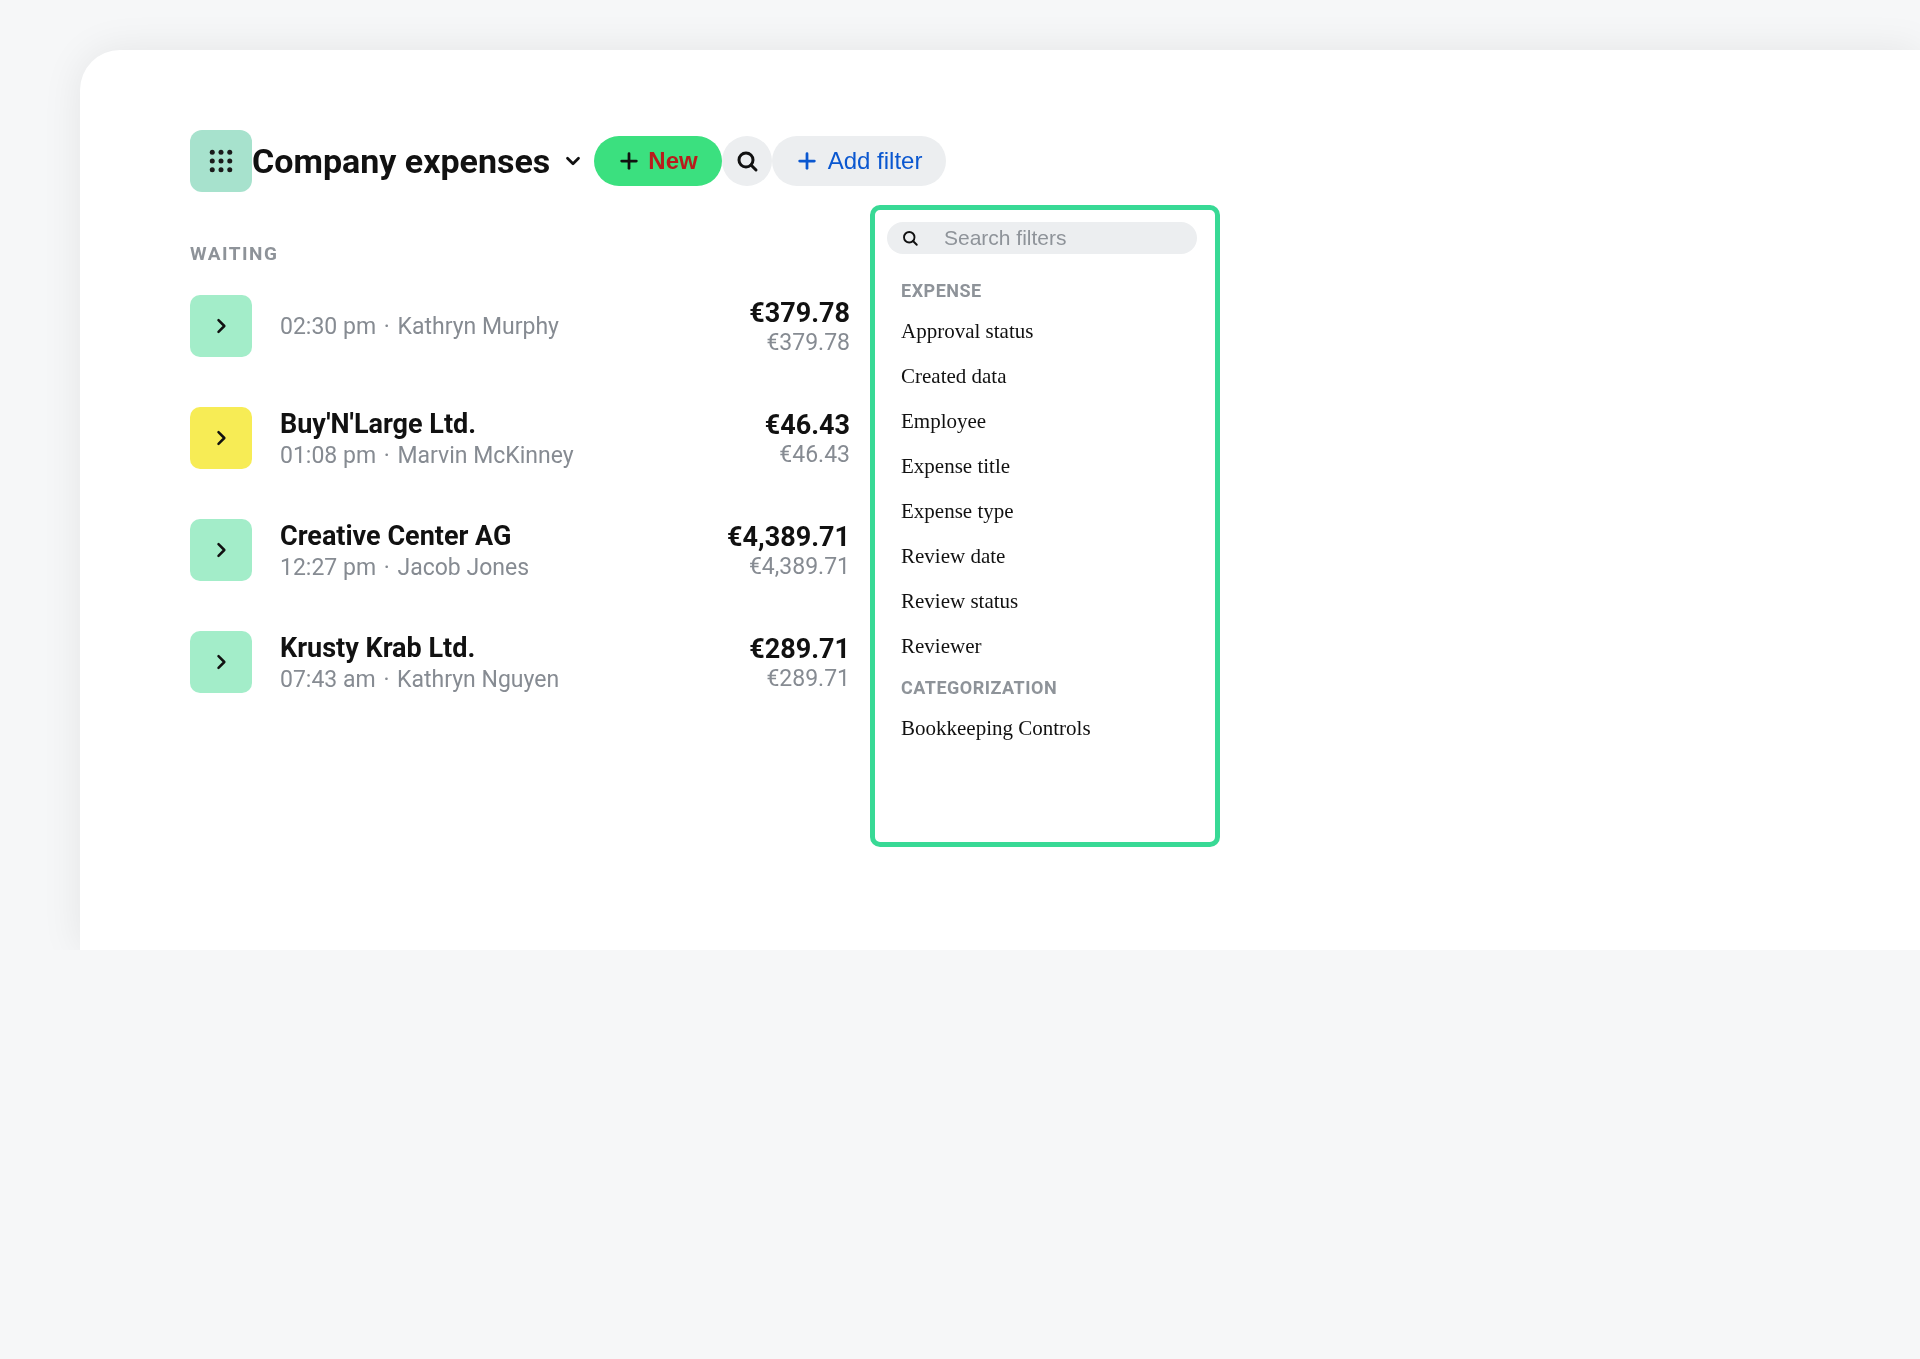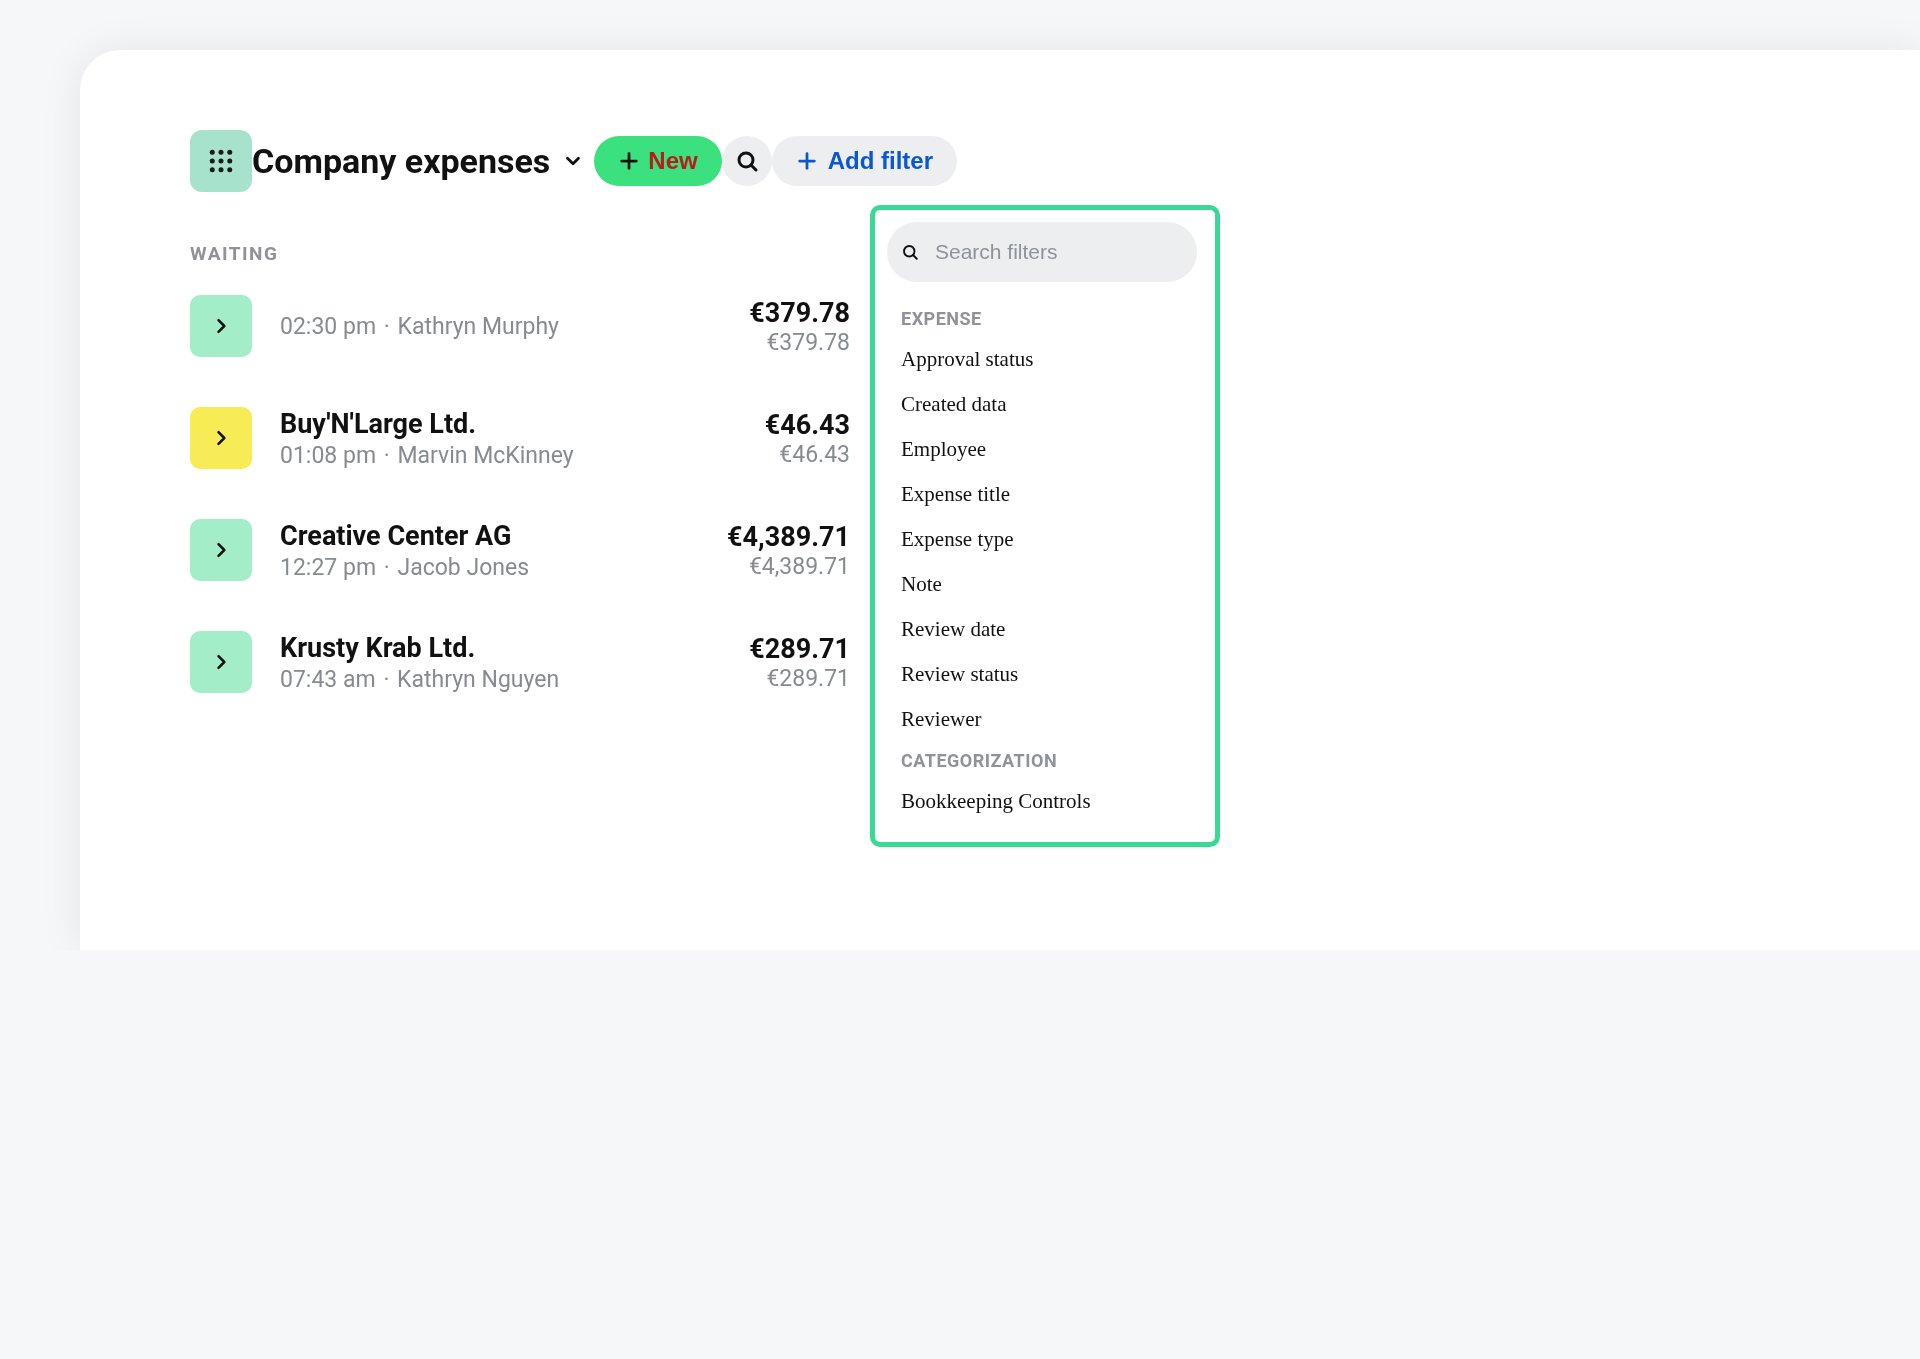--- a/index.html
+++ b/index.html
@@ -89,21 +89,21 @@
       width: 24px;
       height: 24px;
     }
     .add-filter-button {
       background: #eceef0;
       border: none;
       border-radius: 999px;
       height: 50px;
       padding: 0 24px;
       font-size: 24px;
-      font-weight: 700;
+      font-weight: 400;
       color: #0a57d0;
       display: flex;
       align-items: center;
       gap: 10px;
       cursor: pointer;
     }
     .add-filter-button svg {
       width: 22px;
       height: 22px;
       stroke: #0a57d0;
@@ -177,25 +177,25 @@
       border: 5px solid #38d995;
       border-radius: 10px;
       background: #fff;
       padding: 12px 8px 12px 12px;
       height: 642px;
       overflow: hidden;
     }
     .filter-search {
       background: #eceef0;
       border-radius: 999px;
-      height: 60px;
+      height: 32px;
       display: flex;
       align-items: center;
       padding: 0 14px;
-      gap: 16px;
+      gap: 25px;
       margin-bottom: 18px;
       margin-right: 10px;
     }
     .filter-search svg {
       width: 18px;
       height: 18px;
       flex-shrink: 0;
     }
     .filter-search input {
       flex: 1;
@@ -374,21 +374,20 @@
           <line x1="19" y1="5" x2="5" y2="19"></line>
       </svg>
     </div>
     <div class="filter-content" id="filter-content">
         <div class="filter-group-label">EXPENSE</div>
         <div class="filter-option">Approval status</div>
         <div class="filter-option">Created data</div>
         <div class="filter-option">Employee</div>
         <div class="filter-option">Expense title</div>
         <div class="filter-option">Expense type</div>
-        <div class="filter-option">Note</div>
         <div class="filter-option">Review date</div>
         <div class="filter-option">Review status</div>
         <div class="filter-option">Reviewer</div>
         <div class="filter-group-label">CATEGORIZATION</div>
         <div class="filter-option">Bookkeeping Controls</div>
       </div>
   </div>
 
 </div>
 

